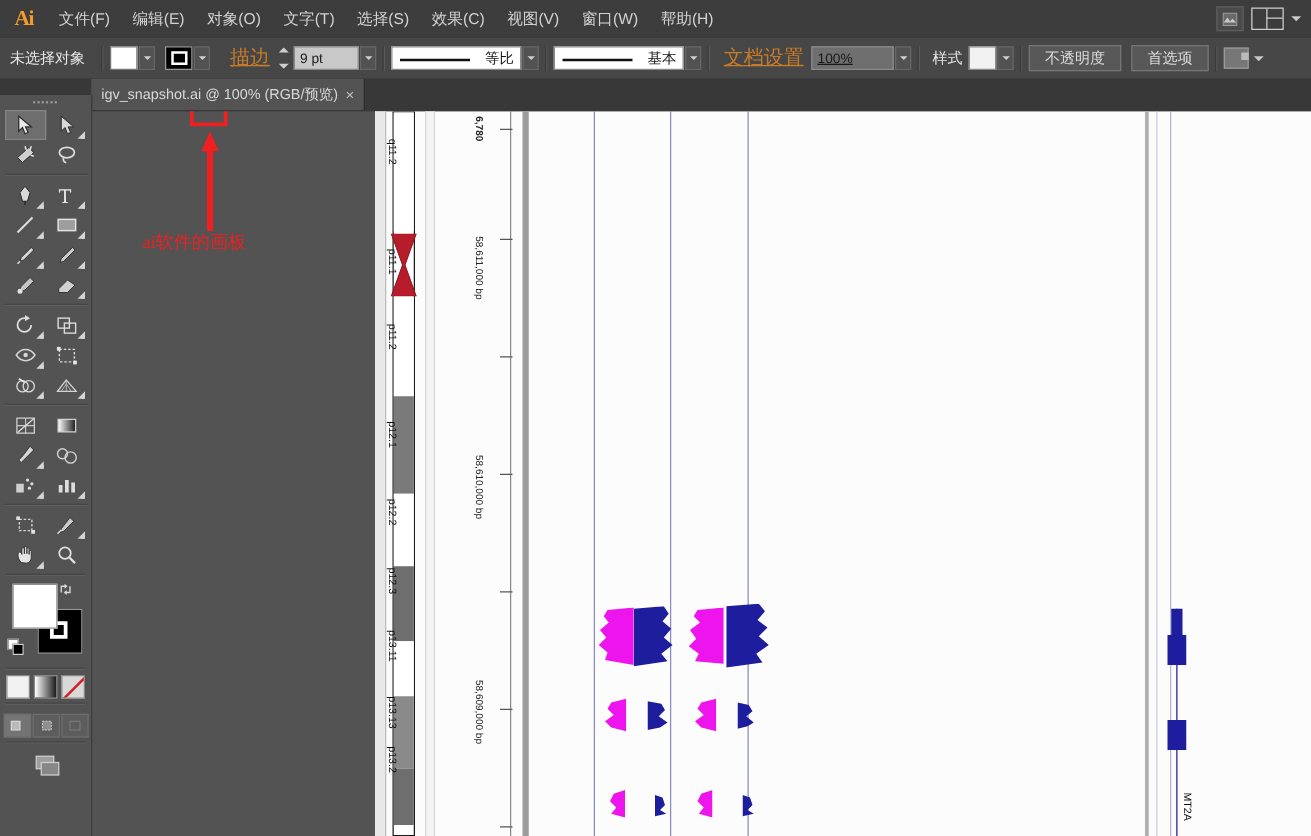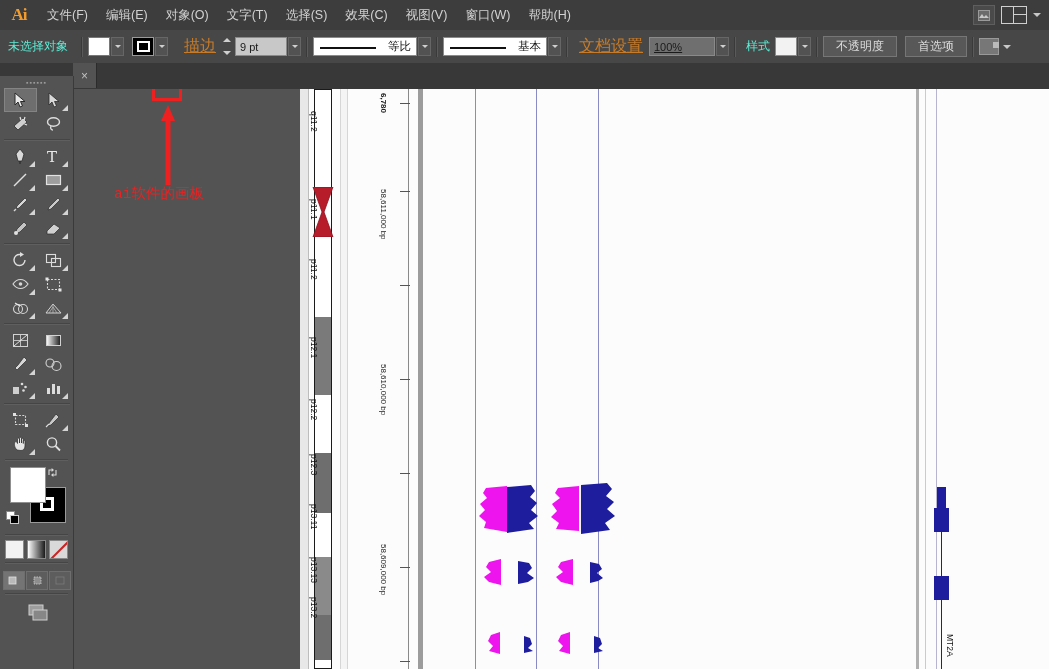--- a/index.html
+++ b/index.html
@@ -40,21 +40,21 @@
     width:0;height:0;border-left:4px solid transparent;border-right:4px solid transparent;
     border-top:4px solid #c8c8c8;
   }
 
   
   .ctrlbar{
     position:absolute;left:0;top:30px;width:1049px;height:33px;
     background:#474747;border-bottom:1px solid #2b2b2b;
     display:flex;align-items:center;gap:0;
   }
-  .ctl-label{color:#5eead4;font-size:12px;padding:0 8px;white-space:nowrap;}
+  .ctl-label{color:#e5e5e5;font-size:12px;padding:0 8px;white-space:nowrap;}
   .ctl-orange{color:#c77b28;font-size:16px;padding:0 6px;white-space:nowrap;}
   .ctl-orange.ul{text-decoration:underline;}
   .sep{width:1px;height:20px;background:#3a3a3a;border-right:1px solid #5a5a5a;margin:0 5px;}
   .swatch-white{
     width:20px;height:17px;background:#ffffff;border:1px solid #787878;
   }
   .swatch-stroke{
     width:20px;height:17px;background:#000;border:1px solid #9b9b9b;
     display:flex;align-items:center;justify-content:center;
   }
@@ -181,21 +181,21 @@
     overflow:hidden;
   }
   .annotation{position:absolute;left:0;top:0;width:226px;height:580px;}
   .ann-box{
     position:absolute;left:78px;top:-26px;width:30px;height:38px;
     border:3px solid #ef2020;box-sizing:border-box;
   }
   .ann-arrow{position:absolute;left:84px;top:16px;width:20px;height:80px;}
   .ann-text{
     position:absolute;left:40px;top:95px;color:#ef2020;font-size:14.5px;
-    white-space:nowrap;font-family:Liberation Mono, monospace;
+    white-space:nowrap;font-family:Liberation Serif, serif;
   }
 
   
   .igv{
     position:absolute;left:226px;top:0;width:749px;height:580px;background:#fcfcfc;
   }
   .vline{position:absolute;top:0;bottom:0;width:1px;}
 
   
   .ideo{
@@ -324,20 +324,21 @@
     <div class="pill-btn">首选项</div>
 
     <div class="sep"></div>
     <div class="doc-icon"></div>
     <div style="width:4px"></div>
     <div class="caret"></div>
   </div>
 
   <div class="tabbar">
     <div class="doc-tab">
+      <span class="title">igv_snapshot.ai @ 100% (RGB/预览)</span>
       <span class="closex">×</span>
     </div>
   </div>
 
   <div class="toolpanel">
     <div class="tp-grip">▪▪▪▪▪▪</div>
     <div class="tp-grid">
 
       <div class="tool active">
         <svg width="15" height="16" viewBox="0 0 15 16">

